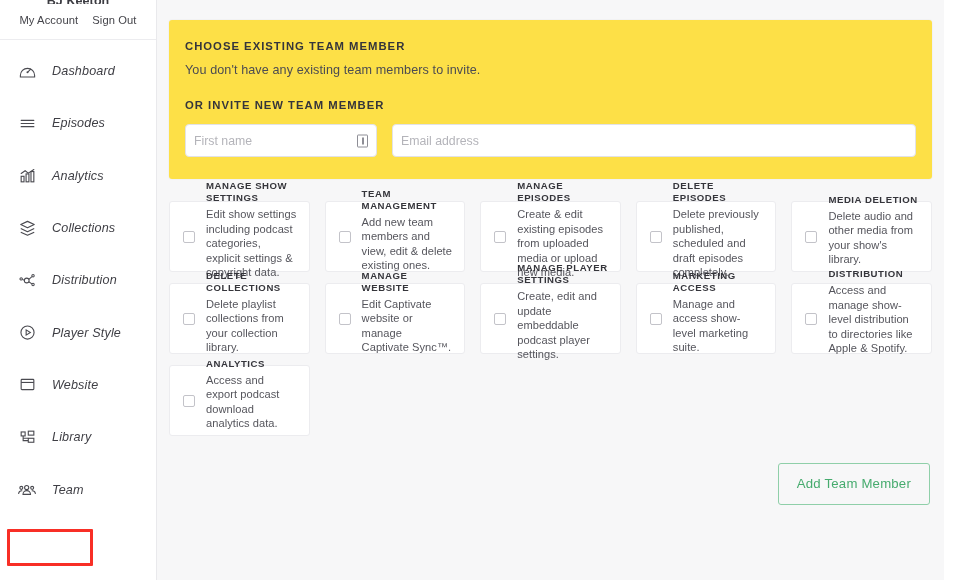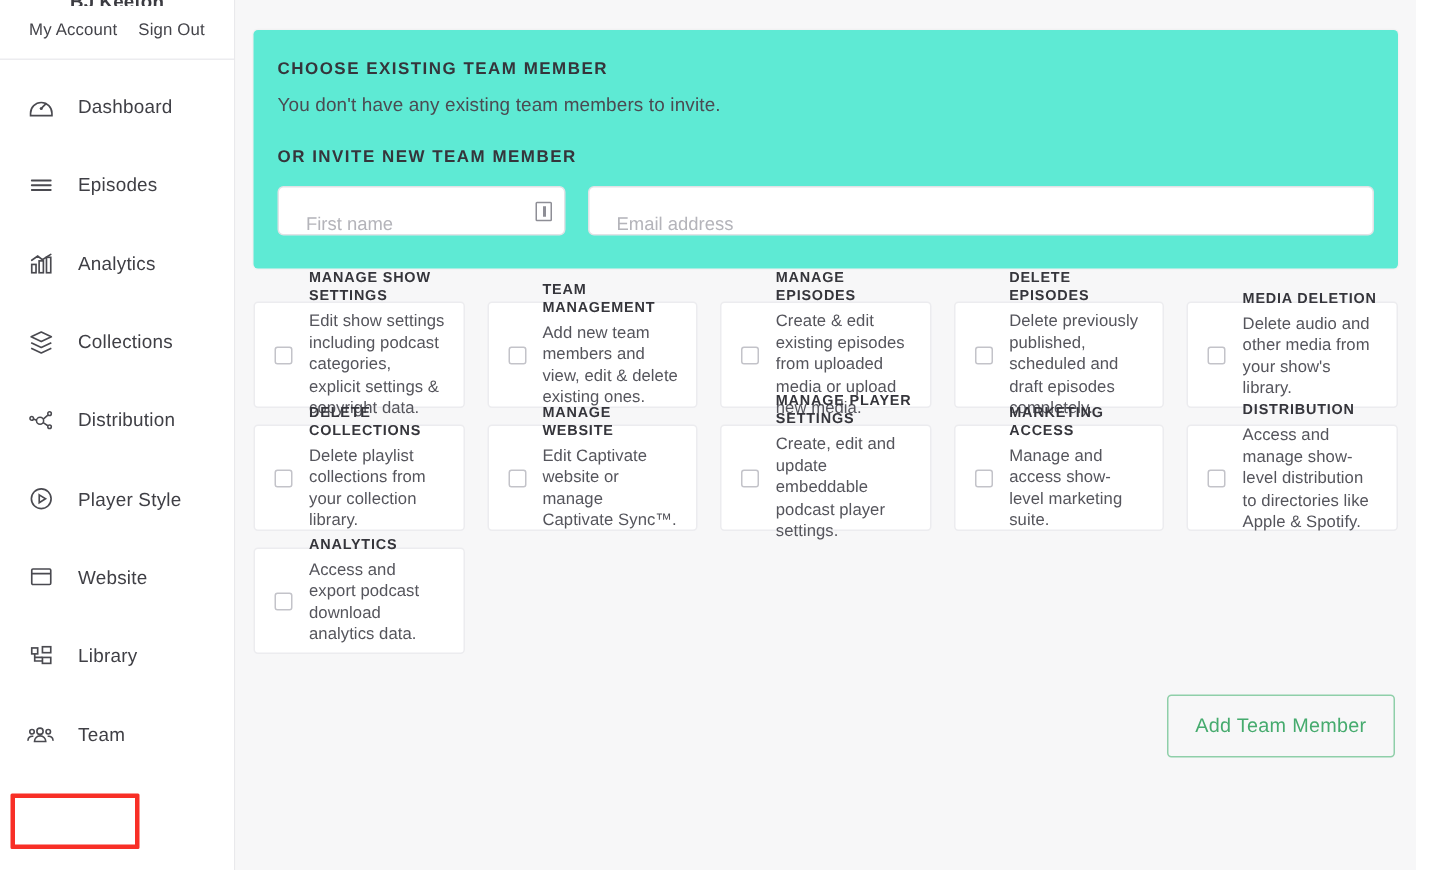--- a/index.html
+++ b/index.html
@@ -36,20 +36,21 @@
   }
   .acct-divider { height: 1px; background: #ececef; width: 100%; }
 
   .navlist { padding-top: 5px; }
   .navitem {
     display: flex; align-items: center;
     height: 52.3px;
     padding-left: 14px;
     cursor: pointer;
     position: relative;
+    font-style: italic;
   }
   .navitem .ico {
     width: 26px; height: 26px;
     display: flex; align-items: center; justify-content: center;
     flex: 0 0 26px;
     color: #4a4a50;
   }
   .navitem .lbl {
     margin-left: 12px;
     font-size: 12.6px; color: #3f3f45;
@@ -73,21 +74,21 @@
   #main {
     flex: 1 1 auto;
     height: 580px;
     background: #f7f7f8;
     padding: 20px 12px 0 12px;
     overflow: hidden;
     position: relative;
   }
 
   .panel {
-    background: #5eead4;
+    background: #fde047;
     border-radius: 3px;
     padding: 20px 16px 22px 16px;
     box-shadow: 0 0 0 1px rgba(0,0,0,0.02);
   }
   .sec-head {
     font-size: 11.3px; font-weight: 700; color: #35353b;
     letter-spacing: 1.0px; text-transform: uppercase;
   }
   .sec-sub {
     font-size: 12.6px; color: #4b4b52;
@@ -95,22 +96,22 @@
   }
   .sec-head.second { margin-top: 22px; }
 
   .fieldrow { display: flex; gap: 15px; margin-top: 13px; }
   .field {
     position: relative;
     height: 33px;
     border: 1px solid #e2e2e6;
     border-radius: 4px;
     background: #fff;
-    display: flex; align-items: flex-end;
-    padding: 0 18px;
+    display: flex; align-items: center;
+    padding: 0 8px;
   }
   .field.first { flex: 0 0 192px; }
   .field.last  { flex: 0 0 175px; }
   .field.email { flex: 1 1 auto; }
   .field input {
     border: none; outline: none; background: transparent;
     font-family: "Liberation Sans", sans-serif;
     font-size: 12.3px; color: #3a3a40;
     width: 100%;
   }

